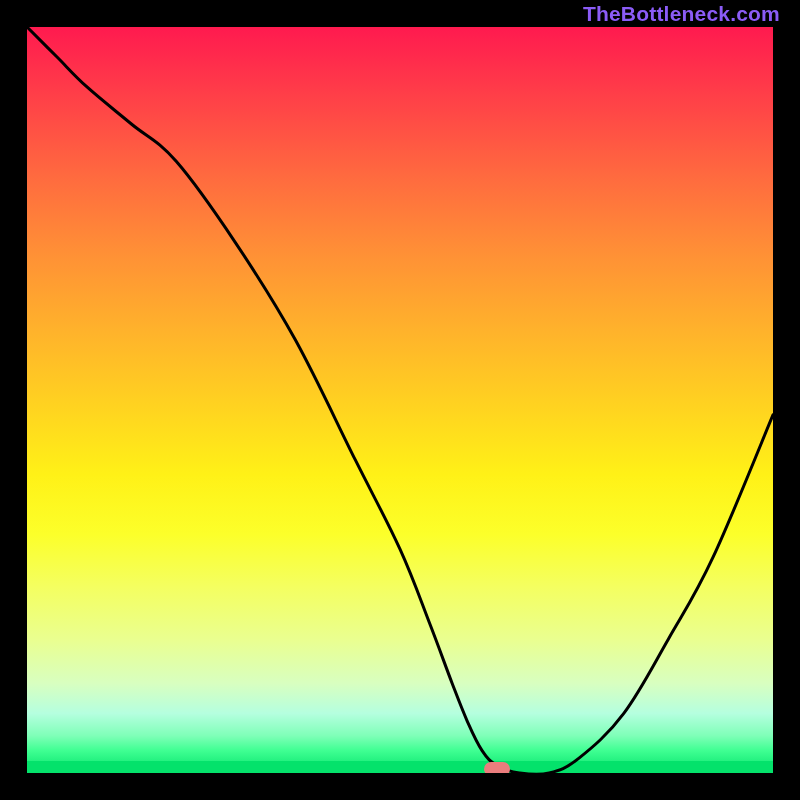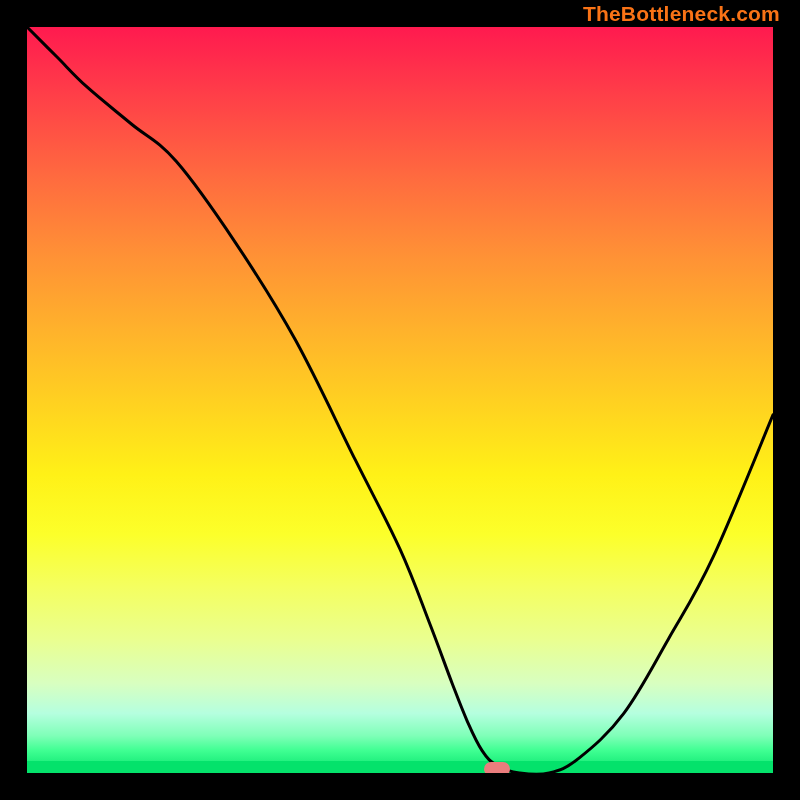--- a/index.html
+++ b/index.html
@@ -14,21 +14,21 @@
   .frame {
     position: relative;
     width: 800px;
     height: 800px;
     background: #000;
   }
   .watermark {
     position: absolute;
     top: 2px;
     right: 20px;
-    color: #f97316;
+    color: #8b5cf6;
     font-size: 21px;
     font-weight: bold;
     letter-spacing: 0.2px;
     z-index: 50;
   }
   .plot-area {
     position: absolute;
     left: 27px;
     top: 27px;
     width: 746px;

